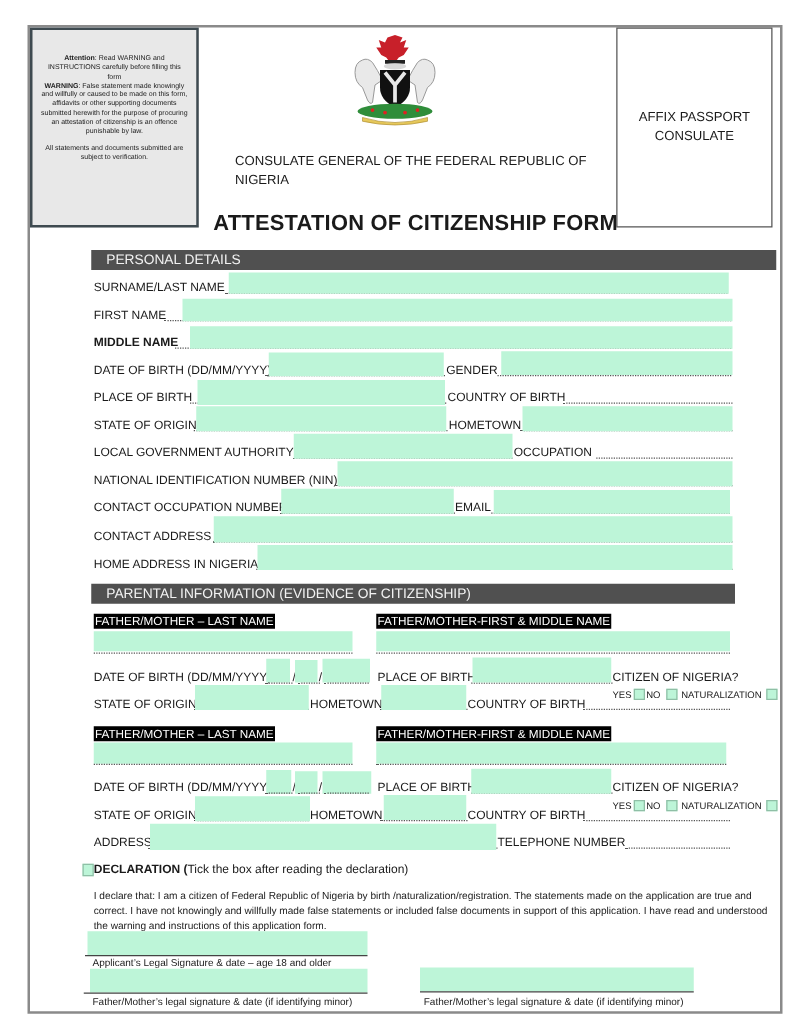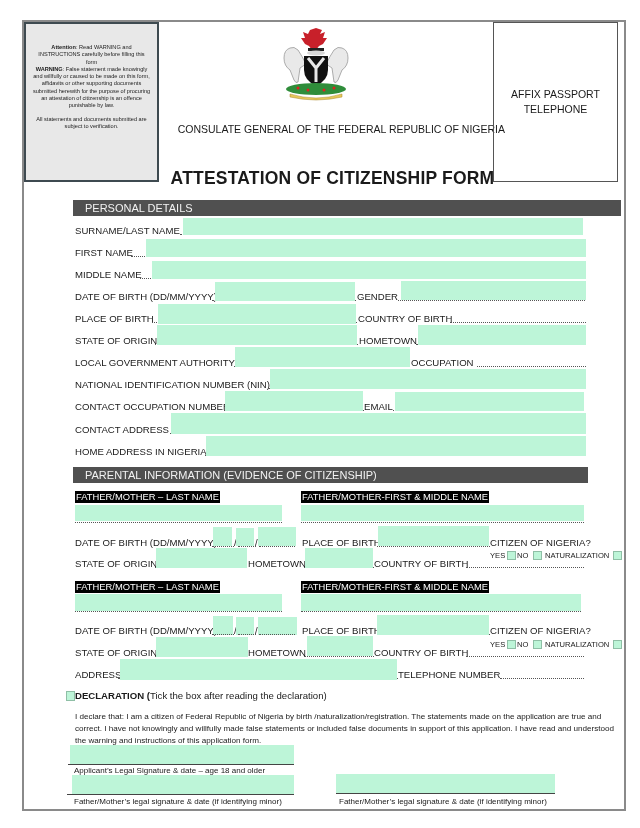--- a/index.html
+++ b/index.html
@@ -7,21 +7,21 @@
   body { font-family: "Liberation Sans", sans-serif; color: #1a1a1a; position: relative; }
 
   .page-frame { position: absolute; left: 22px; top: 20px; width: 604px; height: 791px; border: 2px solid #8a8a8a; border-right-width: 2px; }
 
   .warning-box { position: absolute; left: 24px; top: 22px; width: 135px; height: 160px; background: #e8e8e8; border: 2px solid #3e4a50; padding: 20px 6px 0; font-size: 5.6px; line-height: 7.3px; text-align: center; color: #222; }
   .warning-box b { font-weight: bold; }
   .warning-box .gap { height: 6px; }
 
   .crest { position: absolute; left: 270px; top: 26px; width: 92px; height: 76px; }
 
-  .consulate { position: absolute; left: 160px; top: 122px; width: 345px; text-align: right; font-size: 10.5px; line-height: 15px; letter-spacing: 0; }
+  .consulate { position: absolute; left: 160px; top: 122px; width: 345px; text-align: left; font-size: 10.5px; line-height: 15px; letter-spacing: 0; padding-left: 28px; }
 
   .title { position: absolute; left: 160px; top: 168px; width: 345px; text-align: center; font-size: 17.5px; font-weight: bold; letter-spacing: 0.2px; }
 
   .photo-box { position: absolute; left: 493px; top: 22px; width: 125px; height: 160px; border: 1.5px solid #555; display: flex; align-items: center; justify-content: center; text-align: center; font-size: 10.5px; line-height: 15px; }
 
   .section-bar { position: absolute; left: 73px; width: 548px; height: 16px; background: #505050; color: #f2f2f2; font-size: 11px; line-height: 16px; padding-left: 12px; }
   .lbl { position: absolute; white-space: nowrap; font-size: 9.6px; line-height: 12px; }
   .dots { position: absolute; border-bottom: 1px dotted #555; height: 9px; }
 
   .fill { position: absolute; background: #bdf5d8; }
@@ -72,35 +72,35 @@
 </svg>
 
 <div class="consulate">
   <div>CONSULATE GENERAL OF THE FEDERAL REPUBLIC OF NIGERIA</div>
 </div>
 <div class="title">ATTESTATION OF CITIZENSHIP FORM</div>
 
 <div class="photo-box">
   <div>
     <div>AFFIX PASSPORT</div>
-    <div>TELEPHONE</div>
+    <div>CONSULATE</div>
   </div>
 </div>
 
 <div class="section-bar" style="top:200px;">PERSONAL DETAILS</div>
 
 <span class="lbl" style="left:75px;top:225px;">SURNAME/LAST NAME</span>
 <div class="dots" style="left:180px;top:226px;width:402px;"></div>
 <div class="fill input" style="left:183px;top:218px;width:400px;height:17px;"></div>
 
 <span class="lbl" style="left:75px;top:247px;">FIRST NAME</span>
 <div class="dots" style="left:131px;top:248px;width:454px;"></div>
 <div class="fill input" style="left:146px;top:239px;width:440px;height:18px;"></div>
 
-<span class="lbl" style="left:75px;top:269px;">MIDDLE NAME</span>
+<span class="lbl" style="left:75px;top:269px;font-weight:bold;">MIDDLE NAME</span>
 <div class="dots" style="left:140px;top:270px;width:445px;"></div>
 <div class="fill input" style="left:152px;top:261px;width:434px;height:18px;"></div>
 
 <span class="lbl" style="left:75px;top:291px;">DATE OF BIRTH (DD/MM/YYYY)</span>
 <div class="dots" style="left:212px;top:292px;width:144px;"></div>
 <div class="fill input" style="left:215px;top:282px;width:140px;height:19px;"></div>
 <span class="lbl" style="left:357px;top:291px;">GENDER</span>
 <div class="dots" style="left:398px;top:292px;width:187px;"></div>
 <div class="fill input" style="left:401px;top:281px;width:185px;height:19px;"></div>
 

